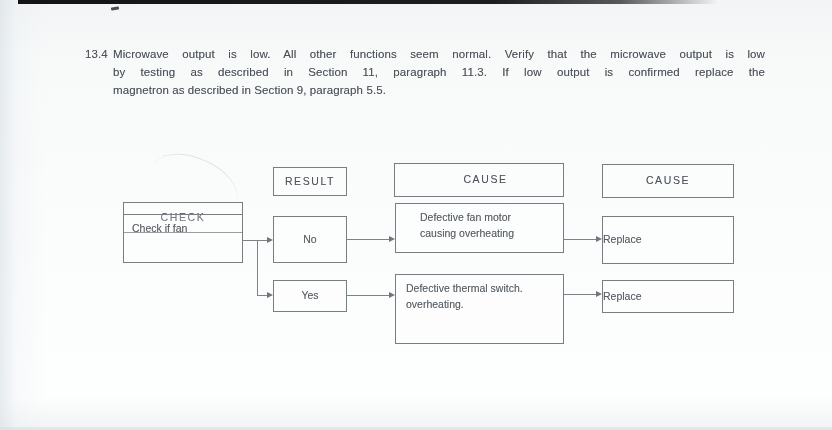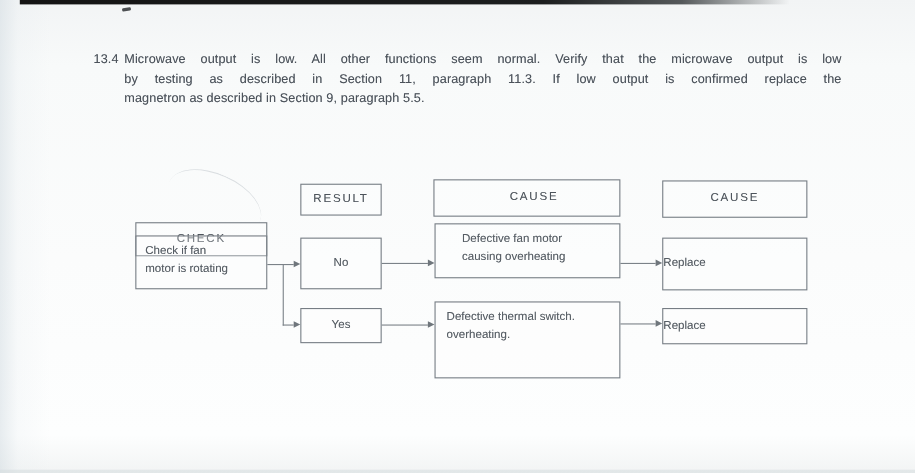--- a/index.html
+++ b/index.html
@@ -92,21 +92,20 @@
 
   <div>
 
     <div class="fc-box fc-header" style="left:123px;top:166px;width:120px;height:31px;margin-top:36px;">CHECK</div>
     <div class="fc-box fc-header" style="left:273px;top:167px;width:74px;height:29px;">RESULT</div>
     <div class="fc-box fc-header" style="left:394px;top:163px;width:170px;height:34px;padding-left:13px;">CAUSE</div>
     <div class="fc-box fc-header" style="left:602px;top:164px;width:132px;height:34px;">CAUSE</div>
 
     <div class="fc-box fc-text" style="left:123px;top:214px;width:120px;height:49px;">
       <span>Check if fan</span>
-      <span>motor is rotating</span>
     </div>
     <div class="fc-box fc-center" style="left:273px;top:216px;width:74px;height:47px;">No</div>
     <div class="fc-box fc-text" style="left:395px;top:203px;width:169px;height:50px;padding-left:24px;">
       <span>Defective fan motor</span>
       <span>causing overheating</span>
     </div>
     <div class="fc-box fc-left" style="left:602px;top:216px;width:132px;height:48px;">Replace</div>
 
     <div class="fc-box fc-center" style="left:273px;top:280px;width:74px;height:32px;">Yes</div>
     <div class="fc-box fc-text" style="left:395px;top:274px;width:169px;height:70px;padding-left:10px;">

